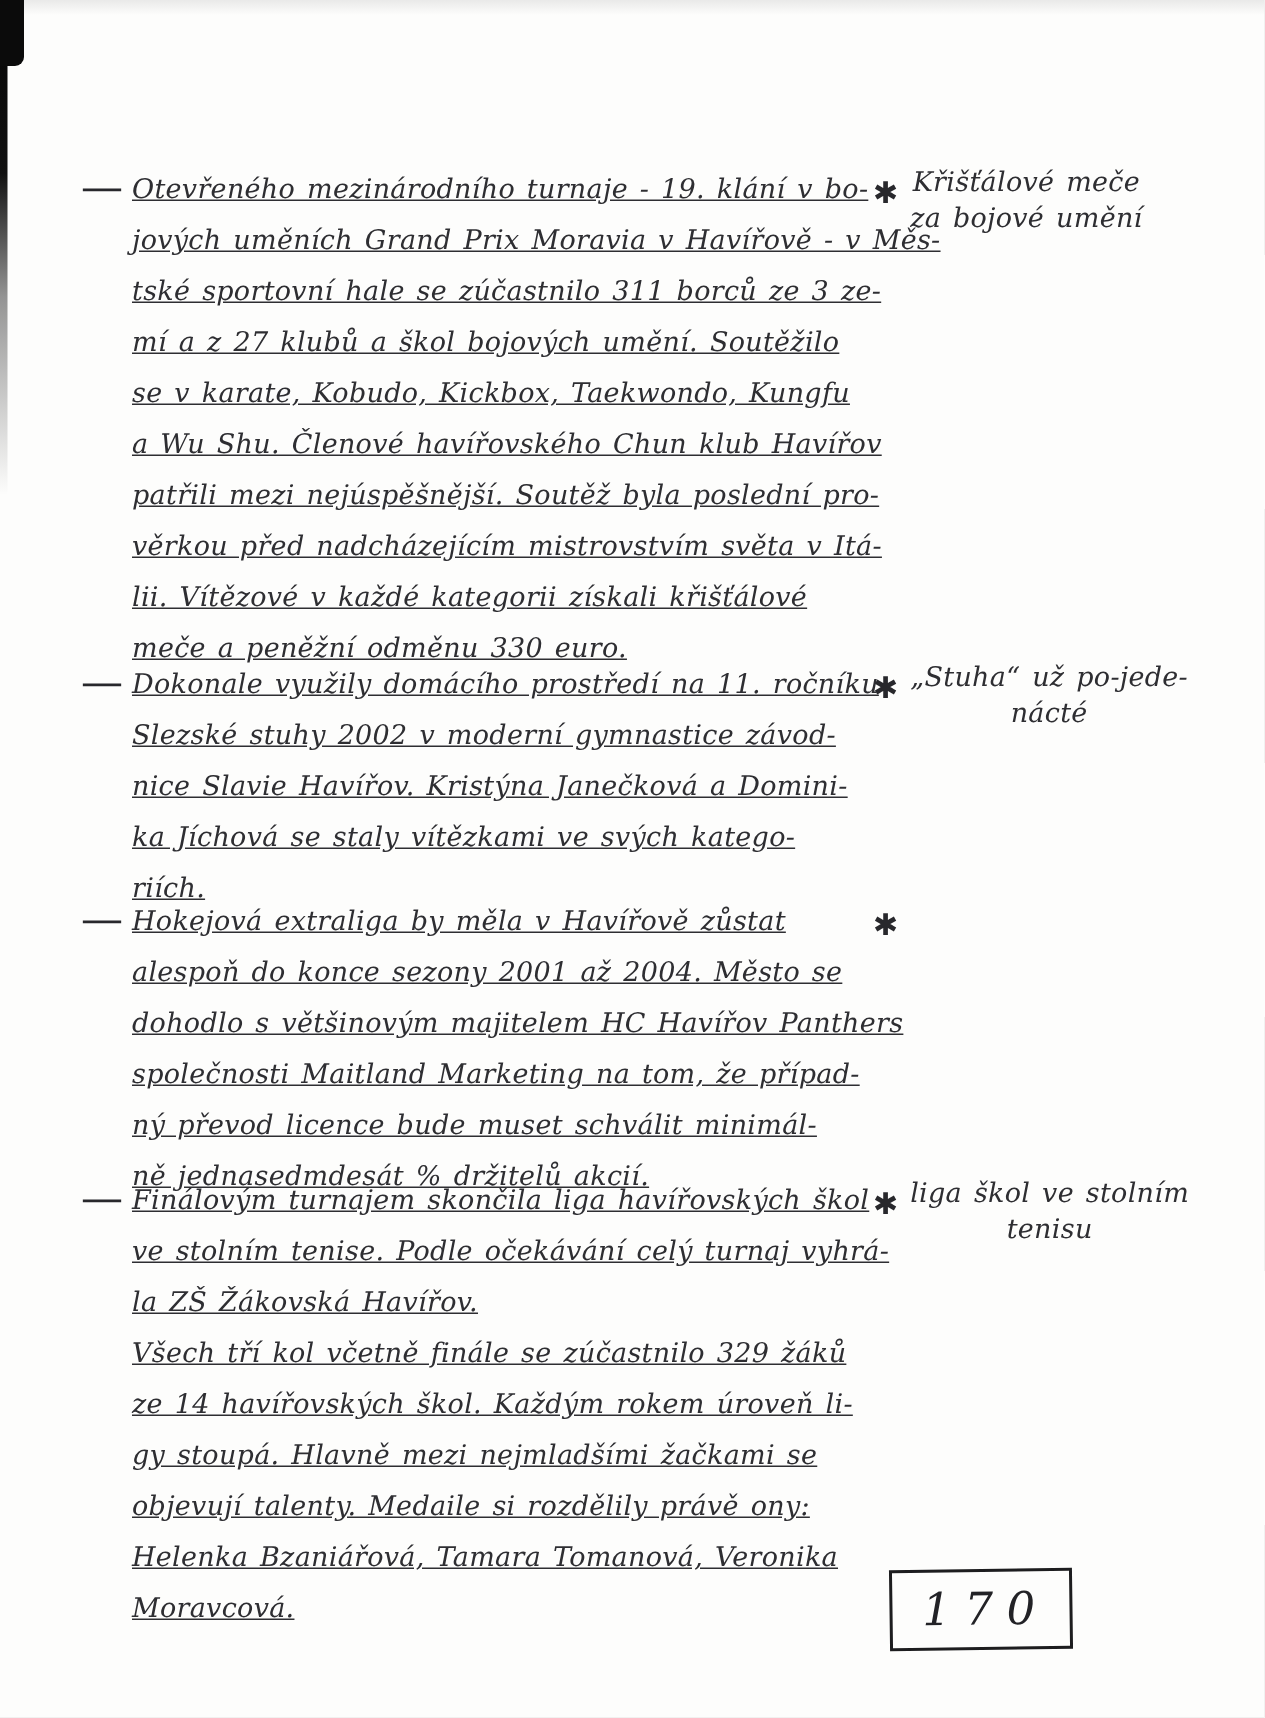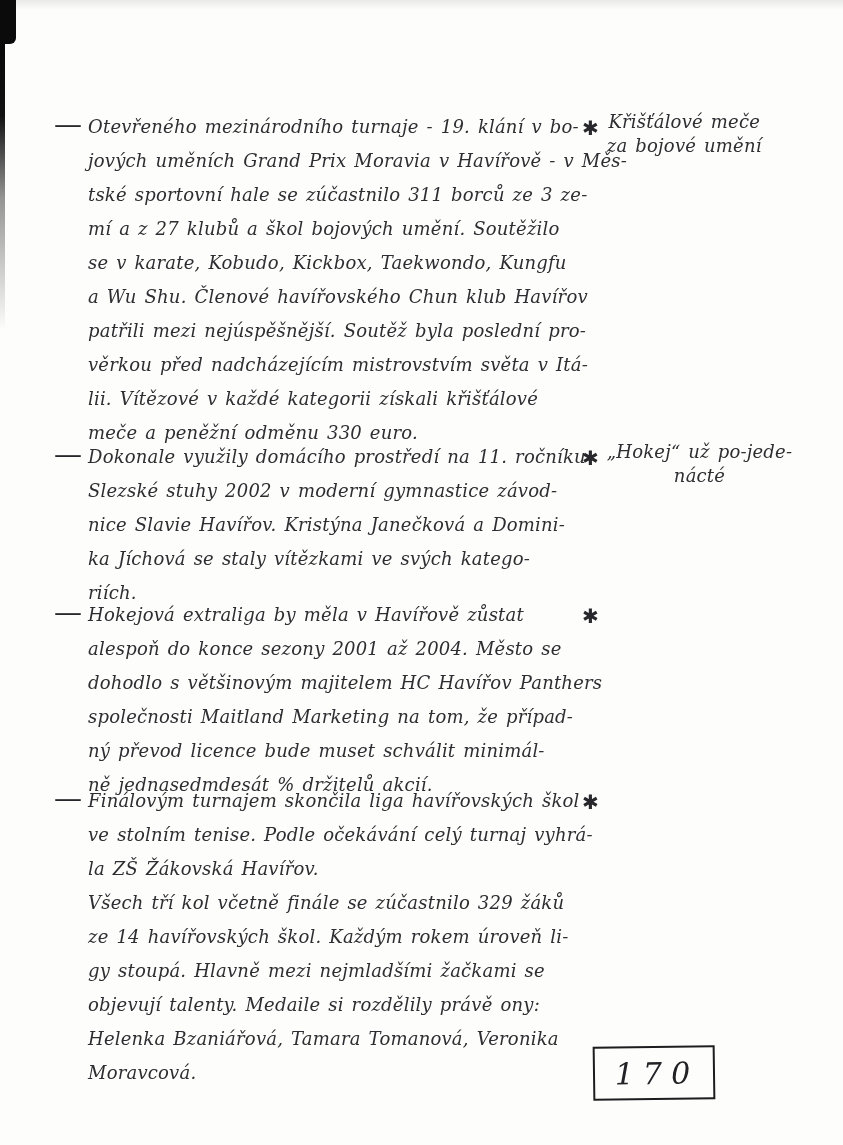--- a/index.html
+++ b/index.html
@@ -33,20 +33,21 @@
   .dash {
     position: absolute; left: 54px; top: -2px;
     font-size: 28px; line-height: 34px; font-style: normal;
     letter-spacing: -2px; color: #28282c;
   }
   .body {
     position: absolute; left: 88px; top: 0; width: 530px;
     font-size: 18px; line-height: 34px;
     letter-spacing: 0.2px; word-spacing: 2px;
     white-space: pre;
+    text-decoration: underline;
   }
   .note {
     position: absolute; left: 582px; top: 0; width: 258px;
     display: flex; align-items: flex-start; gap: 8px;
   }
   .star {
     font-style: normal; font-size: 20px; line-height: 36px; color: #28282c;
     flex: 0 0 auto;
   }
   .note-text {
@@ -99,21 +100,21 @@
 
   <section class="entry" style="top:440px">
     <span class="dash">—</span>
     <div class="body">Dokonale využily domácího prostředí na 11. ročníku
 Slezské stuhy 2002 v moderní gymnastice závod-
 nice Slavie Havířov. Kristýna Janečková a Domini-
 ka Jíchová se staly vítězkami ve svých katego-
 riích.</div>
     <div class="note">
       <span class="star">✱</span>
-      <div class="note-text">„Hokej“ už po-jede-
+      <div class="note-text">„Stuha“ už po-jede-
 nácté</div>
     </div>
   </section>
 
   <section class="entry" style="top:598px">
     <span class="dash">—</span>
     <div class="body">Hokejová extraliga by měla v Havířově zůstat
 alespoň do konce sezony 2001 až 2004. Město se
 dohodlo s většinovým majitelem HC Havířov Panthers
 společnosti Maitland Marketing na tom, že případ-
@@ -130,20 +131,22 @@
 ve stolním tenise. Podle očekávání celý turnaj vyhrá-
 la ZŠ Žákovská Havířov.
 Všech tří kol včetně finále se zúčastnilo 329 žáků
 ze 14 havířovských škol. Každým rokem úroveň li-
 gy stoupá. Hlavně mezi nejmladšími žačkami se
 objevují talenty. Medaile si rozdělily právě ony:
 Helenka Bzaniářová, Tamara Tomanová, Veronika
 Moravcová.</div>
     <div class="note">
       <span class="star">✱</span>
+      <div class="note-text">liga škol ve stolním
+tenisu</div>
     </div>
   </section>
 
   <div class="pagenum-box">
     <span>170</span>
   </div>
 
 </div>
 
 </body></html>

